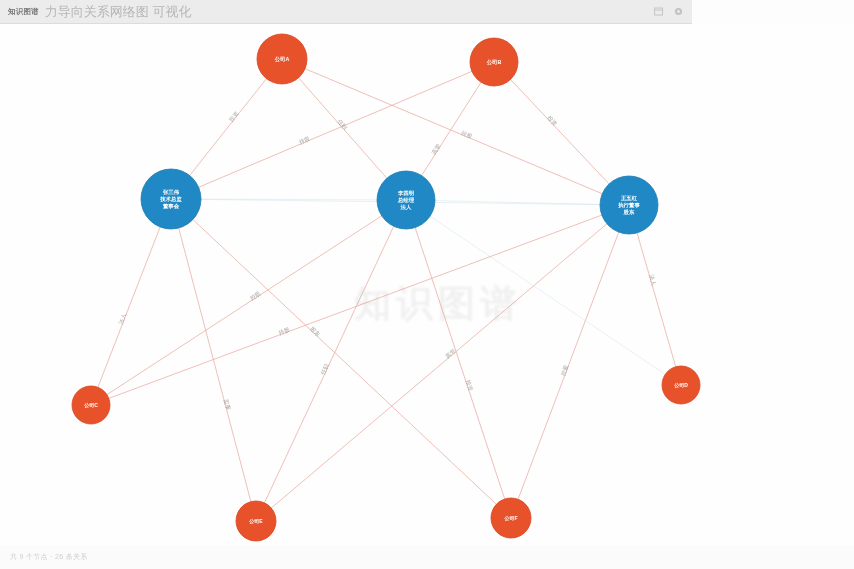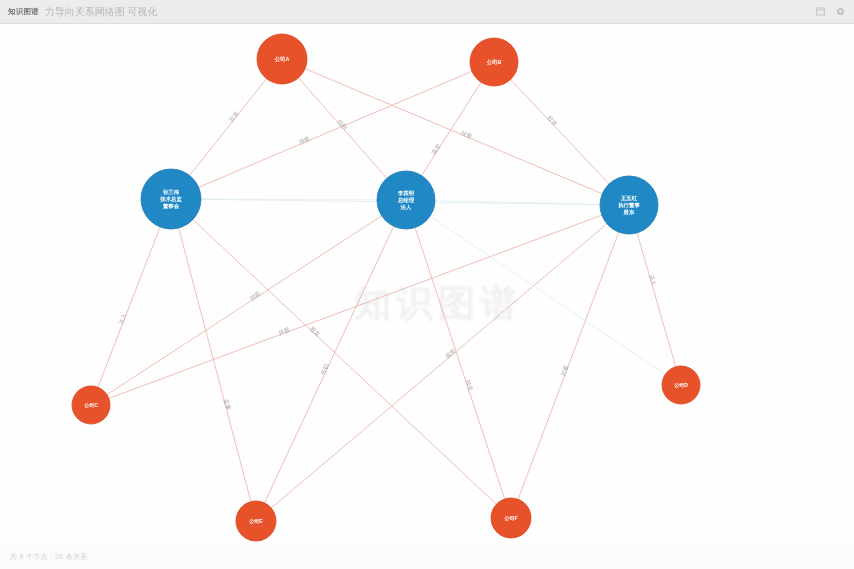--- a/index.html
+++ b/index.html
@@ -6,34 +6,34 @@
   body{
     width:854px;height:569px;overflow:hidden;
     background:#ffffff;
     font-family:"Liberation Sans",sans-serif;
     -webkit-font-smoothing:antialiased;
   }
   #app{position:relative;width:854px;height:569px;background:#fdfdfd;}
 
   
   #titlebar{
-    position:absolute;left:0;top:0;width:854px;height:24px;
+    position:absolute;left:0;top:0;width:692px;height:24px;
     background:#ececec;
     border-bottom:1px solid #dcdcdc;
     display:flex;align-items:center;
     box-sizing:border-box;
     padding:0 8px;
   }
   #titlebar .app-title{
     font-size:7.5px;font-weight:bold;color:#6d6d6d;
     letter-spacing:.2px;white-space:nowrap;
     filter:blur(.55px);opacity:.9;
   }
   #titlebar .doc-title{
-    font-size:10px;color:#adadad;white-space:nowrap;
+    font-size:13px;color:#adadad;white-space:nowrap;
     margin-left:6px;filter:blur(.6px);opacity:.85;
   }
   #titlebar .spacer{flex:1;}
   #titlebar .tb-icon{
     width:11px;height:11px;margin-left:9px;
     opacity:.35;filter:blur(.4px);
     display:flex;align-items:center;justify-content:center;
   }
   #titlebar .tb-icon svg{display:block;}
 

